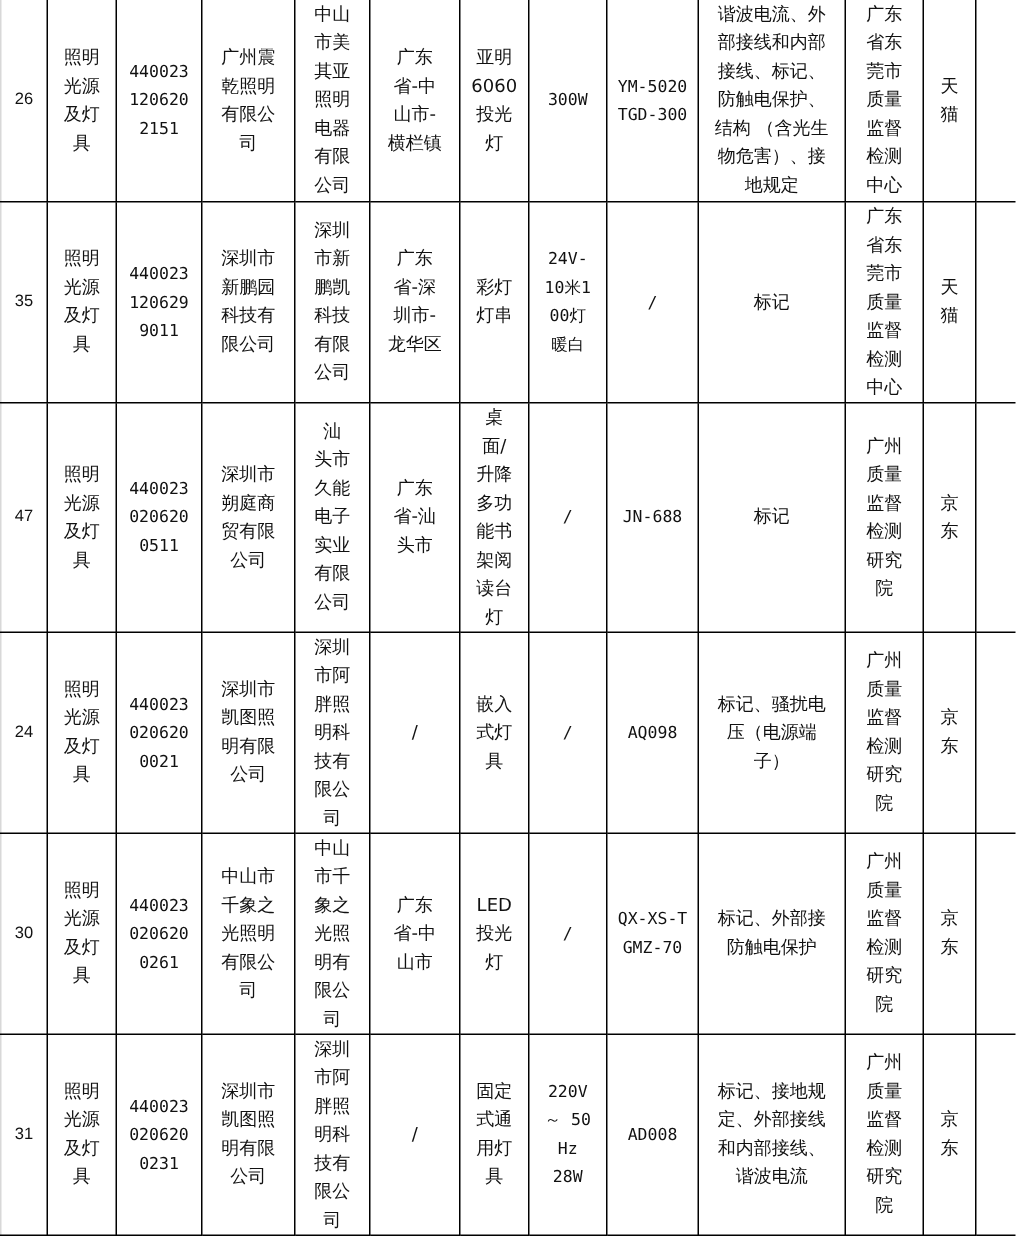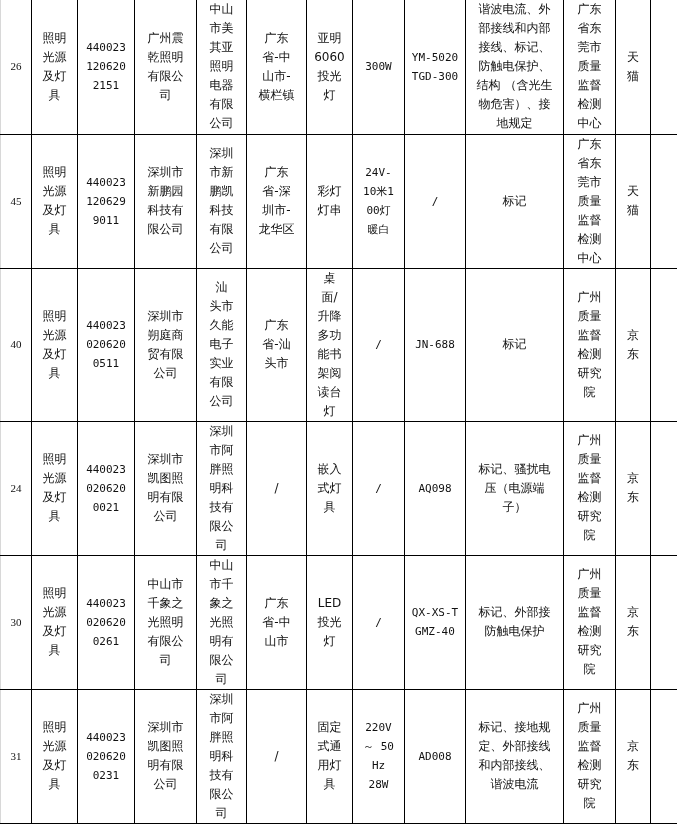--- a/index.html
+++ b/index.html
@@ -15,21 +15,21 @@
   }
   table.recall td {
     border: 1px solid #000;
     text-align: center;
     vertical-align: middle;
     padding: 0 3px;
     line-height: 19px;
     word-break: break-all;
     overflow: hidden;
   }
-  table.recall td.c-no { border-left: 1px solid #d8d8d8; font-family: Liberation Serif, serif; font-size: 11px; }
+  table.recall td.c-no { border-left: 1px solid #d8d8d8; font-family: Liberation Sans, sans-serif; font-size: 11px; }
   table.recall td.mono { font-family: "DejaVu Sans Mono", "Liberation Mono", monospace; font-size: 11px; }
   table.recall td.c-last { border-right: none; }
   tr.r-first td { border-top: none; }
   .cell-text { white-space: pre-line; display: inline-block; }
 </style>
 </head>
 <body>
 
 <table class="recall">
   <colgroup>
@@ -93,21 +93,21 @@
 质量
 监督
 检测
 中心</span></td>
       <td><span class="cell-text">天
 猫</span></td>
       <td class="c-last"><span class="cell-text"></span></td>
     </tr>
 
     <tr style="height:134px">
-      <td class="c-no"><span class="cell-text">45</span></td>
+      <td class="c-no"><span class="cell-text">35</span></td>
       <td><span class="cell-text">照明
 光源
 及灯
 具</span></td>
       <td class="mono"><span class="cell-text">440023
 120629
 9011</span></td>
       <td><span class="cell-text">深圳市
 新鹏园
 科技有
@@ -136,21 +136,21 @@
 质量
 监督
 检测
 中心</span></td>
       <td><span class="cell-text">天
 猫</span></td>
       <td class="c-last"><span class="cell-text"></span></td>
     </tr>
 
     <tr style="height:153px">
-      <td class="c-no"><span class="cell-text">40</span></td>
+      <td class="c-no"><span class="cell-text">47</span></td>
       <td><span class="cell-text">照明
 光源
 及灯
 具</span></td>
       <td class="mono"><span class="cell-text">440023
 020620
 0511</span></td>
       <td><span class="cell-text">深圳市
 朔庭商
 贸有限
@@ -249,21 +249,21 @@
 限公
 司</span></td>
       <td><span class="cell-text">广东
 省-中
 山市</span></td>
       <td><span class="cell-text">LED
 投光
 灯</span></td>
       <td class="mono"><span class="cell-text">/</span></td>
       <td class="mono"><span class="cell-text">QX-XS-T
-GMZ-40</span></td>
+GMZ-70</span></td>
       <td><span class="cell-text">标记、外部接
 防触电保护</span></td>
       <td><span class="cell-text">广州
 质量
 监督
 检测
 研究
 院</span></td>
       <td><span class="cell-text">京
 东</span></td>

